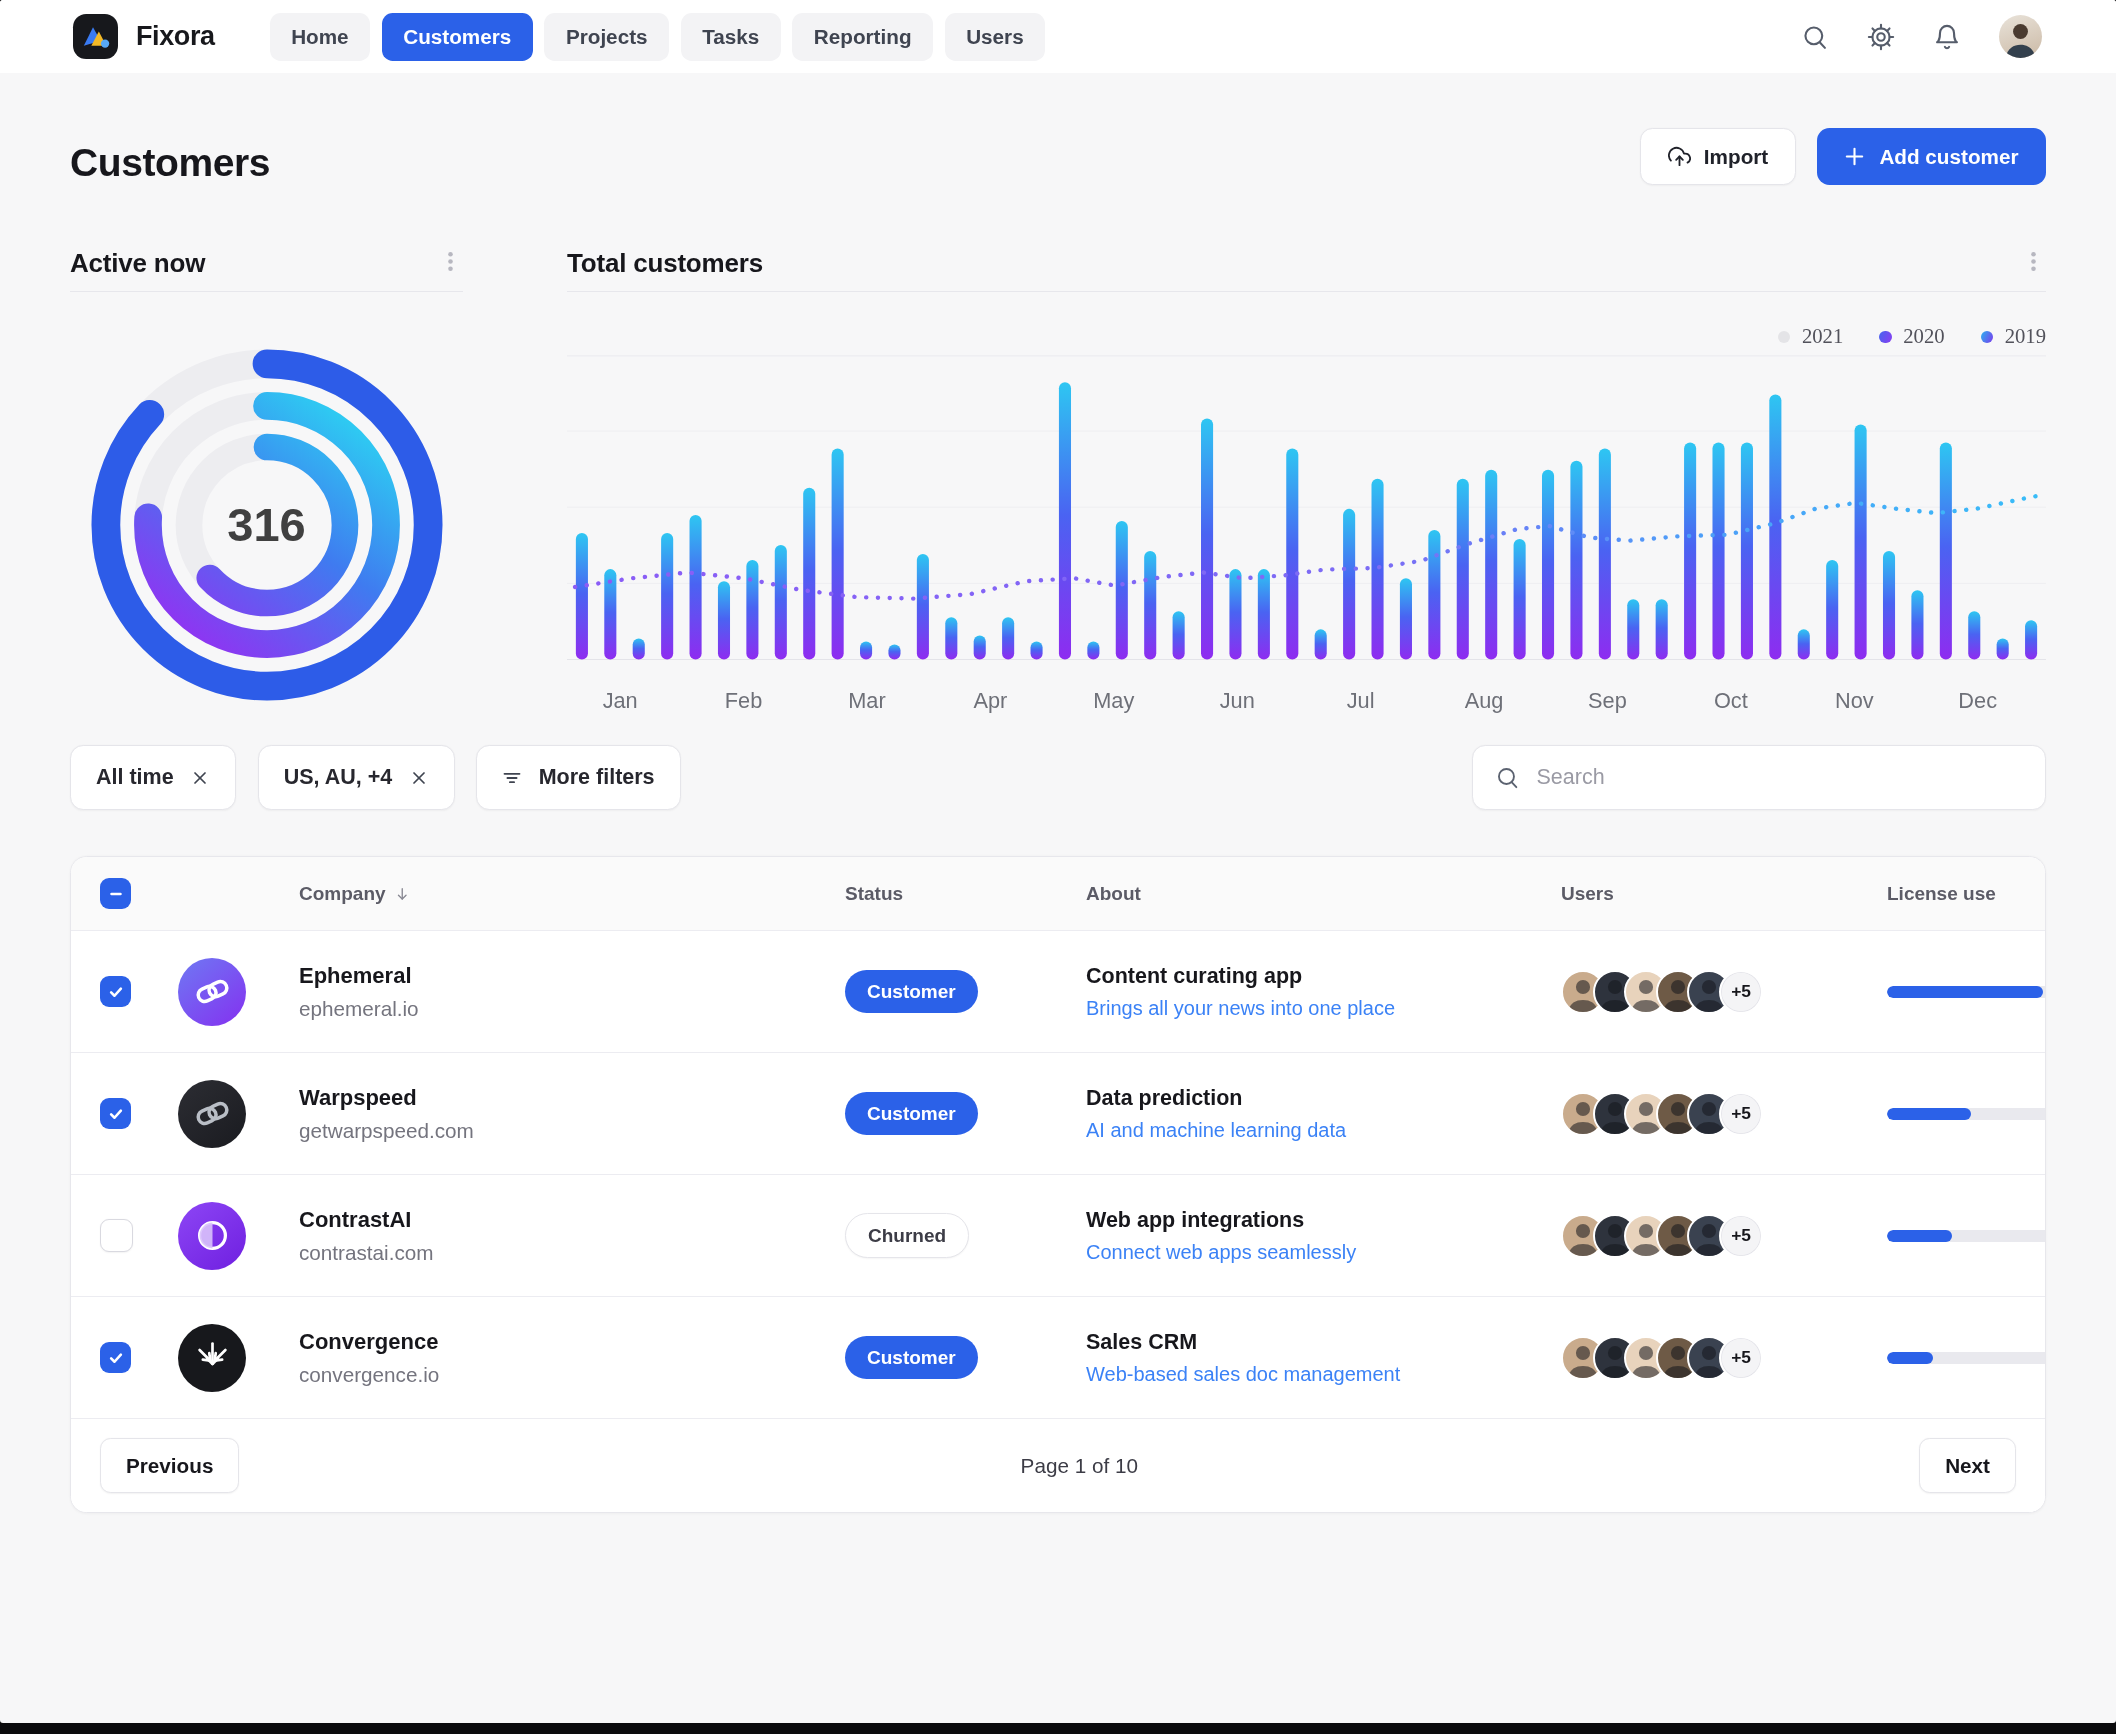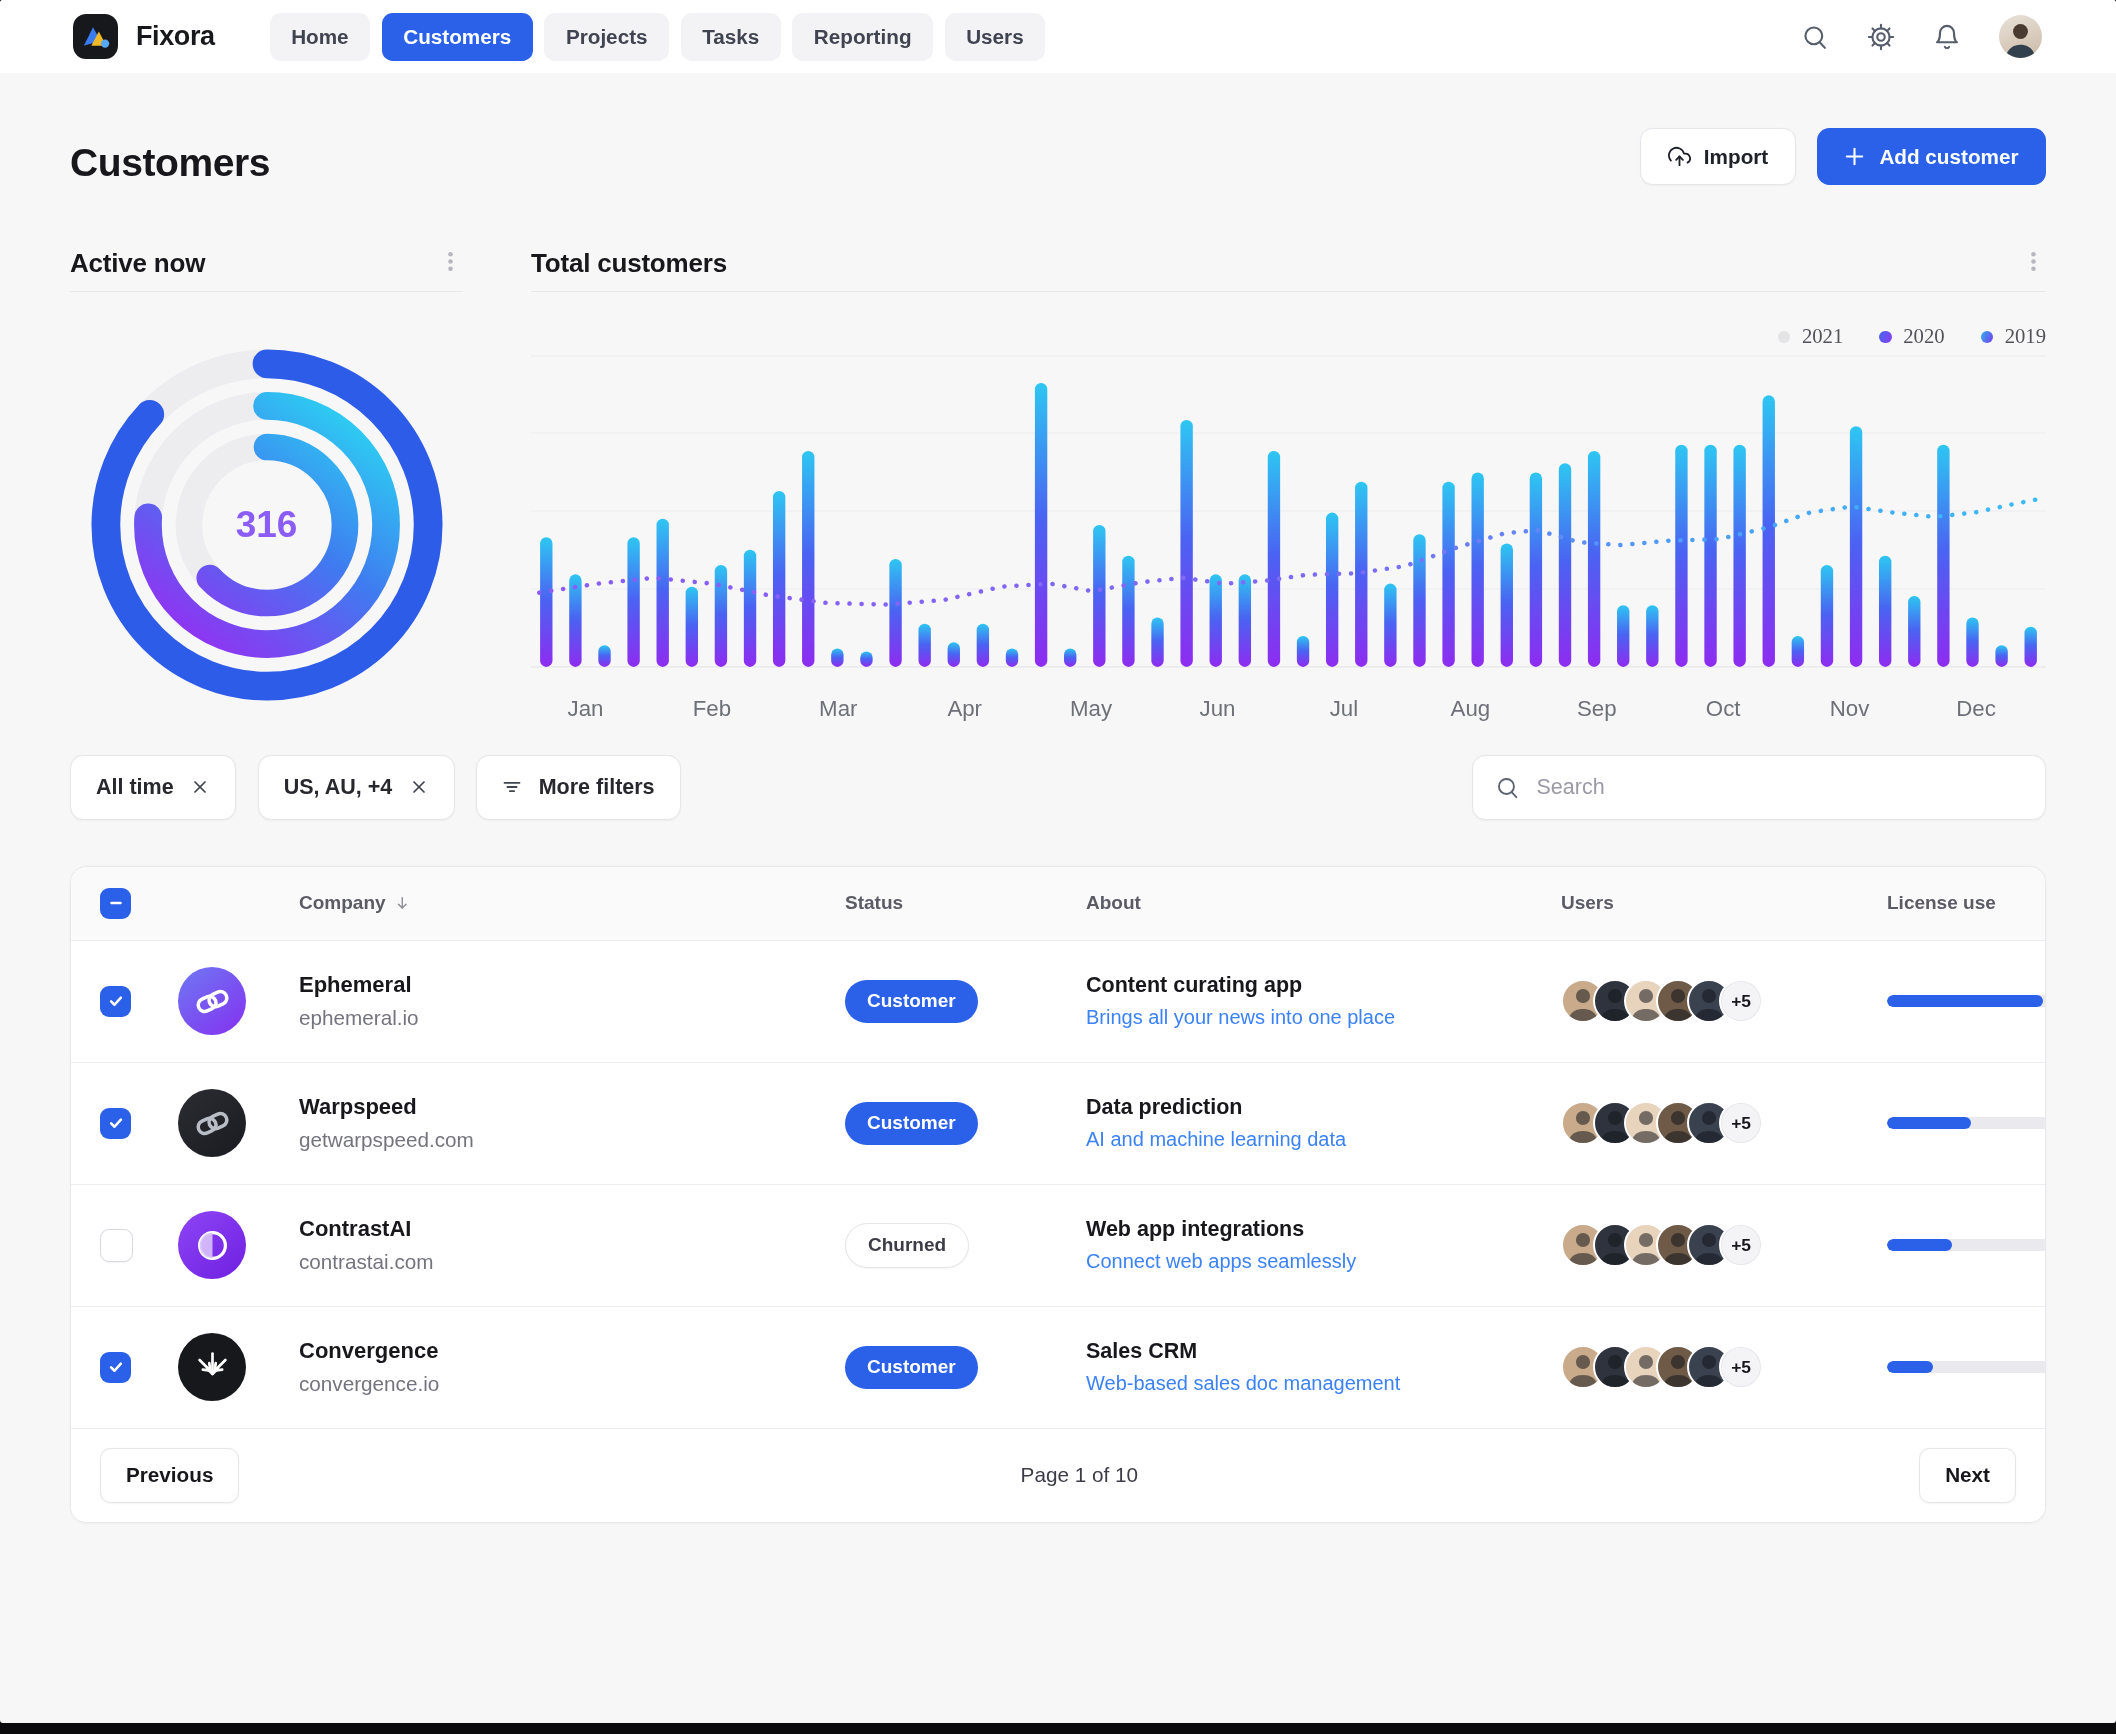--- a/index.html
+++ b/index.html
@@ -20,30 +20,30 @@
   
   .content{padding:0 70px;}
   .page-head{display:flex;align-items:flex-end;justify-content:space-between;margin-top:55px;}
   .page-title{font-size:39px;font-weight:800;color:#17171c;letter-spacing:-0.4px;}
   .head-actions{display:flex;gap:21.5px;}
   .btn{display:flex;align-items:center;gap:13.2px;height:55px;padding:0 26.5px;border-radius:12.4px;font-size:20.7px;font-weight:600;cursor:pointer;border:0.8px solid transparent;}
   .btn.ghost{background:#fff;border-color:#e5e5ea;color:#20222a;box-shadow:0 0.8px 1.7px rgba(0,0,0,.04);}
   .btn.primary{background:#2b61e8;color:#fff;padding-left:25px;}
   .btn svg{width:23px;height:23px;}
   
-  .charts{display:flex;margin-top:60px;gap:68px;}
+  .charts{display:flex;margin-top:60px;gap:104px;}
   .panel-left{width:393px;flex:none;}
   .panel-right{flex:1;min-width:0;}
   .sec-head{display:flex;align-items:center;justify-content:space-between;height:36px;}
   .sec-title{font-size:26px;font-weight:800;color:#17171c;letter-spacing:-0.2px;}
   .kebab{width:25px;height:28px;color:#b7b7c0;}
   .divider{height:0.8px;background:#e7e7ec;margin-top:10px;}
   .donut-wrap{display:flex;justify-content:center;margin-top:38px;position:relative;}
   .donut-wrap svg{width:390px;height:390px;}
-  .donut-value{position:absolute;inset:0;display:flex;align-items:center;justify-content:center;font-size:37px;font-weight:700;color:#8b5cf6;}
+  .donut-value{position:absolute;inset:0;display:flex;align-items:center;justify-content:center;font-size:47px;font-weight:700;color:#404040;}
   .legend{display:flex;justify-content:flex-end;gap:36px;margin-top:30px;height:30px;align-items:center;}
   .legend-item{display:flex;align-items:center;gap:11.6px;font-size:20.7px;color:#52525b;font-family:Liberation Serif, serif;}
   .legend-dot{width:12.4px;height:12.4px;border-radius:50%;}
   .chart-box{margin-top:3.3px;}
   .chart-box svg{width:100%;display:block;}
   
   .filter-row{display:flex;align-items:center;margin-top:11.6px;}
   .chips{display:flex;gap:21.5px;}
   .chip{display:flex;align-items:center;gap:16.5px;height:63px;padding:0 25px;border-radius:13.2px;background:#fff;border:0.8px solid #e5e5ea;box-shadow:0 0.8px 1.7px rgba(0,0,0,.04);font-size:21.5px;font-weight:600;color:#27272e;cursor:pointer;}
   .chip svg{width:20px;height:20px;color:#3f4450;}

